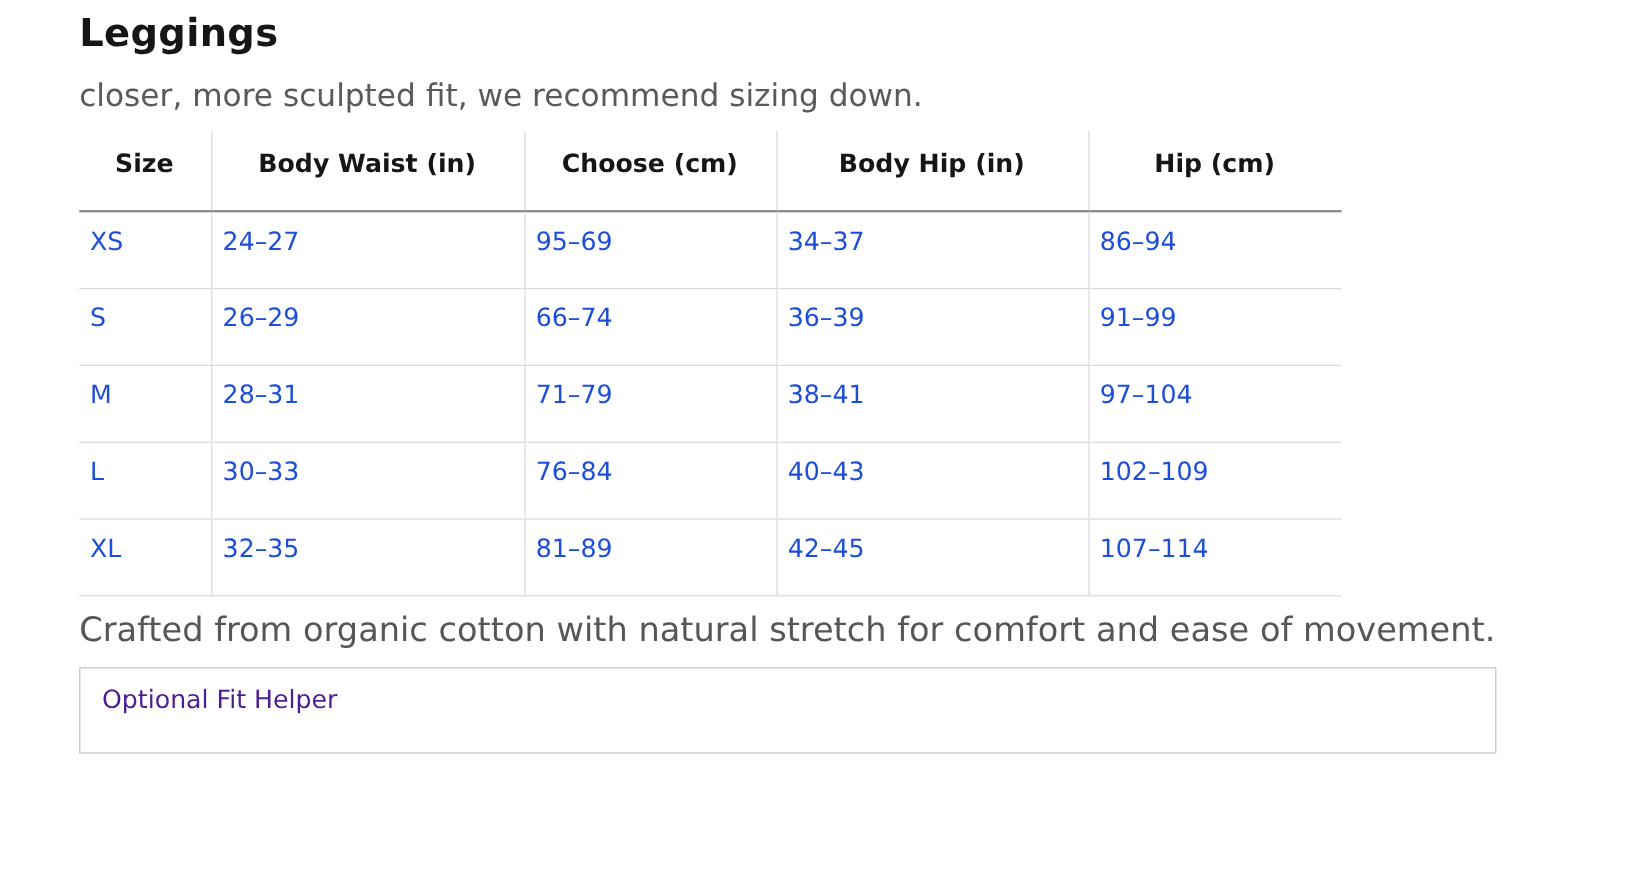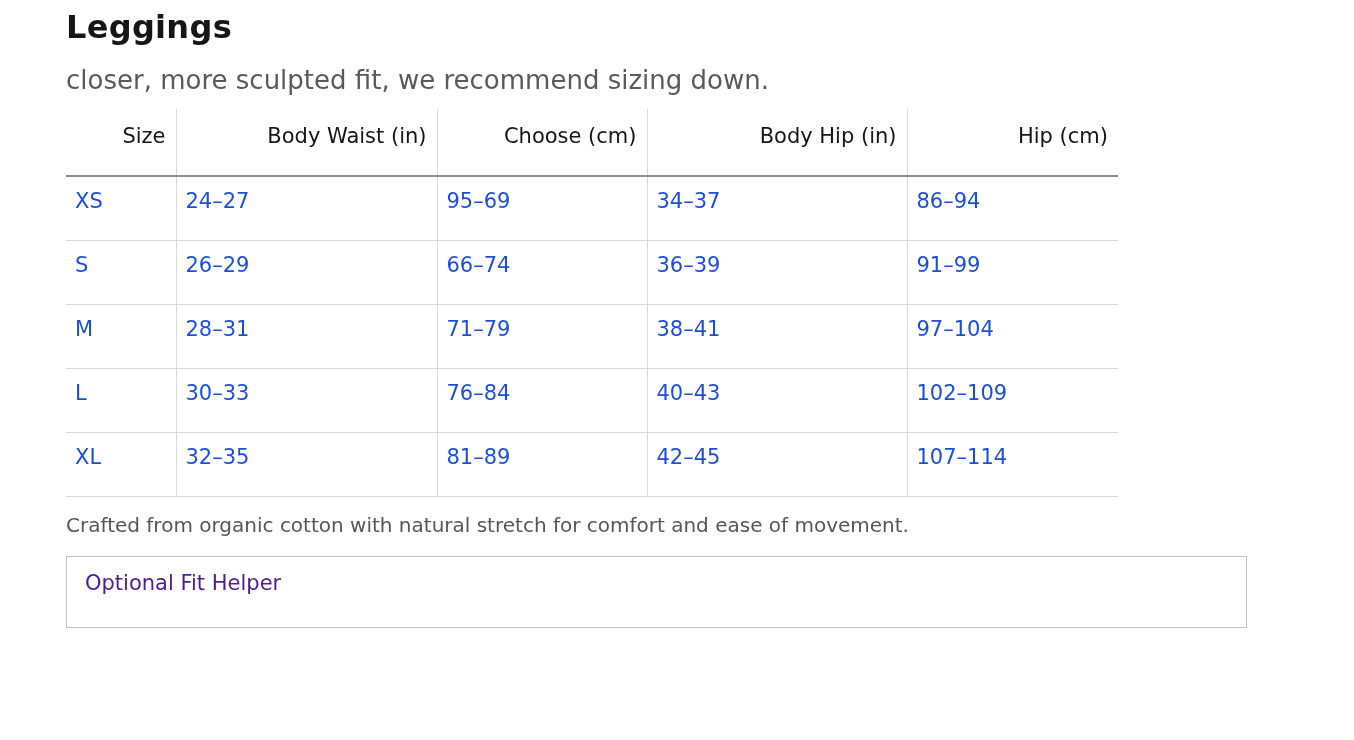--- a/index.html
+++ b/index.html
@@ -32,44 +32,44 @@
     color: #5a5a5a;
   }
   .line { display: block; }
   table.size-chart {
     border-collapse: collapse;
     table-layout: fixed;
     width: 1052px;
     margin-top: 12px;
   }
   table.size-chart th {
-    text-align: right;
+    text-align: center;
     font-size: 21px;
-    font-weight: 400;
+    font-weight: 700;
     color: #161616;
     line-height: 26px;
     vertical-align: top;
     padding: 14px 10px 26px 9px;
     border-bottom: 2px solid #8e8e8e;
   }
   table.size-chart td {
     font-size: 21px;
     color: #1d4ed8;
     line-height: 26px;
     vertical-align: top;
     padding: 11px 10px 26px 9px;
     border-bottom: 1px solid #d9d9d9;
   }
   table.size-chart th + th,
   table.size-chart td + td {
     border-left: 1px solid #d9d9d9;
   }
   .footnote {
     margin: 14px 0 0 0;
-    font-size: 20px;
+    font-size: 28px;
     line-height: 28px;
     color: #565656;
   }
   .helper {
     margin-top: 17px;
     width: 1142px;
     border: 1px solid #c2c2c2;
     padding: 12px 19px 30px 18px;
     background: #ffffff;
   }

